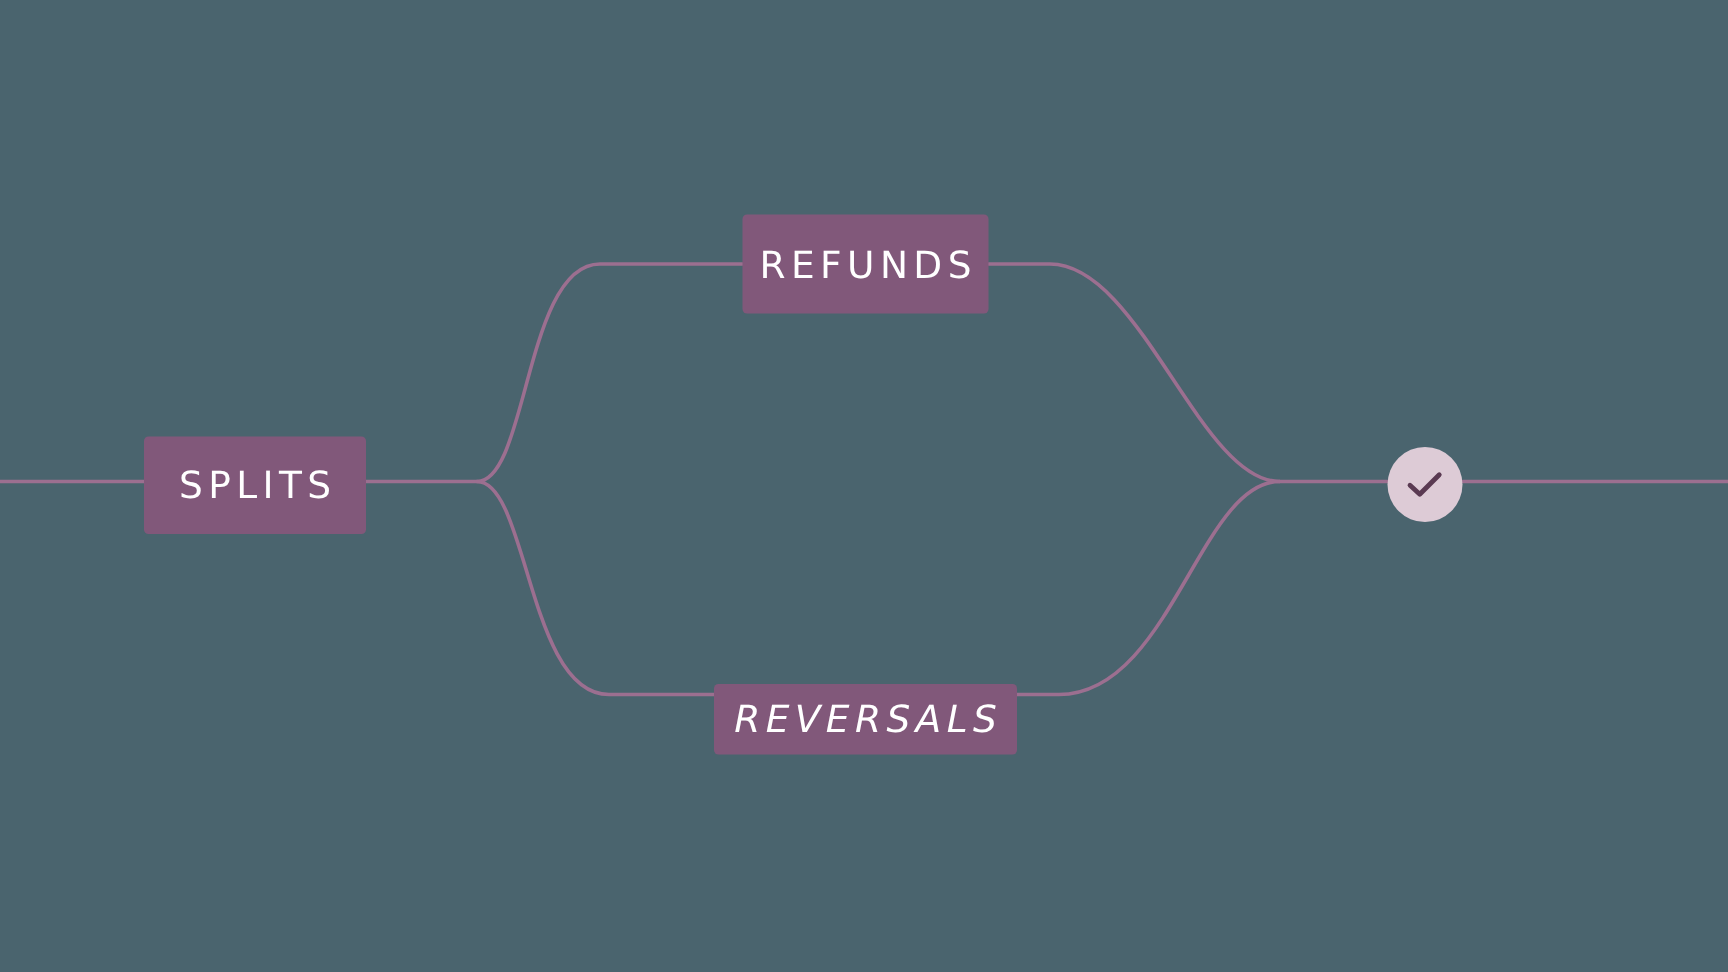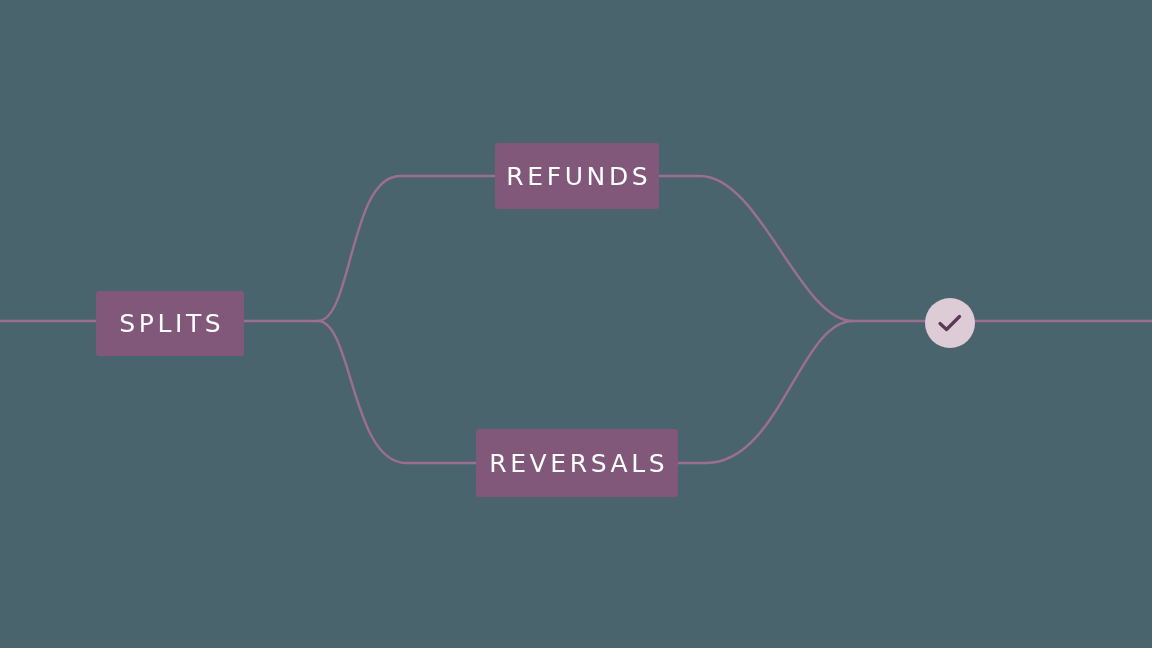--- a/index.html
+++ b/index.html
@@ -40,21 +40,21 @@
     color: #ffffff;
     font-size: 25px;
     letter-spacing: 3.6px;
     font-weight: 400;
     line-height: 1;
     white-space: nowrap;
     text-indent: 3.6px;
   }
   #node-splits  { left: 96px;  top: 291px; width: 148px; height: 65px; }
   #node-refunds { left: 495px; top: 143px; width: 164px; height: 66px; }
-  #node-reversals { left: 476px; top: 429px; width: 202px; height: 68px; }
+  #node-reversals { left: 476px; top: 456px; width: 202px; height: 47px; font-style: italic; }
   #end-badge {
     position: absolute;
     left: 925px;
     top: 298px;
     width: 50px;
     height: 50px;
     border-radius: 50%;
     background: #ddcbd6;
     display: flex;
     align-items: center;

